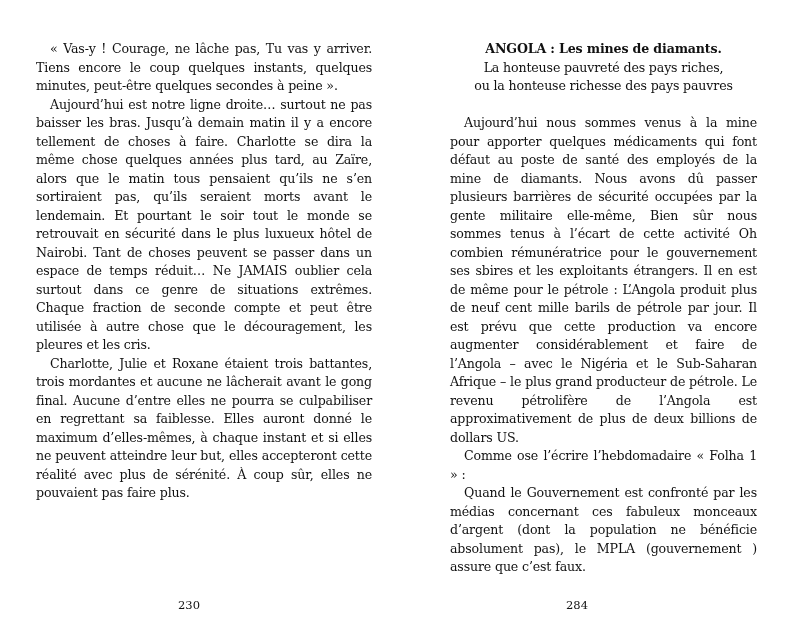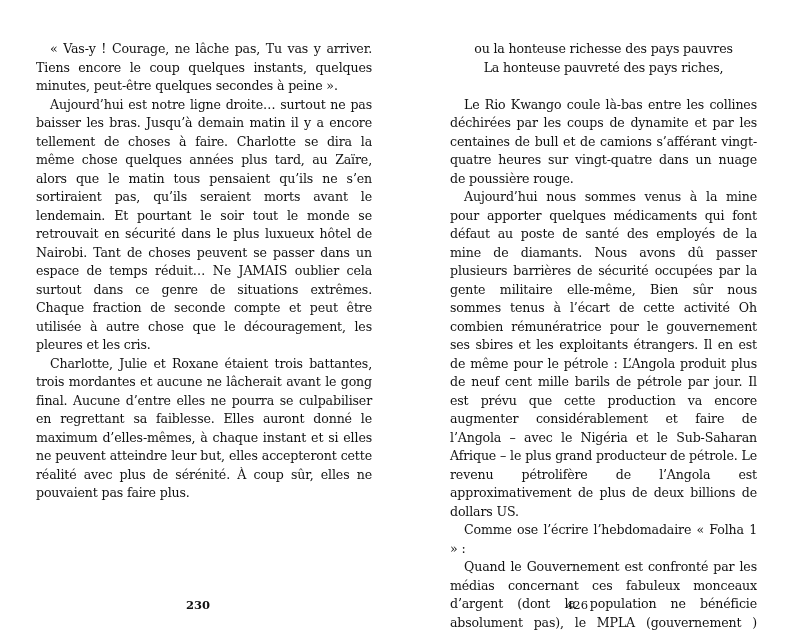--- a/index.html
+++ b/index.html
@@ -10,42 +10,42 @@
   .page.right { left:396px; width:396px; }
   .text { position:absolute; font-size:12.6px; line-height:18.5px; text-align:justify; letter-spacing:-0.15px; }
   .left .text { left:36px; width:336px; top:40px; }
   .right .text { left:54px; width:307px; top:40px; }
   .text p { margin:0; text-indent:14px; }
   .title-block { text-align:center; }
   .title-block .t1 { font-weight:bold; }
   .title-block div { text-indent:0; }
   .gap { height:18.5px; }
   .pnum { position:absolute; top:598px; font-size:11.5px; }
-  .left .pnum { left:186px;font-weight:bold; }
+  .left .pnum { left:178px; }
   .right .pnum { left:170px; }
 </style>
 </head>
 <body>
 
 <div class="page left">
   <div class="text">
     <p>« Vas-y ! Courage, ne lâche pas, Tu vas y arriver. Tiens encore le coup quelques instants, quelques minutes, peut-être quelques secondes à peine ».</p>
     <p>Aujourd’hui est notre ligne droite… surtout ne pas baisser les bras. Jusqu’à demain matin il y a encore tellement de choses à faire. Charlotte se dira la même chose quelques années plus tard, au Zaïre, alors que le matin tous pensaient qu’ils ne s’en sortiraient pas, qu’ils seraient morts avant le lendemain. Et pourtant le soir tout le monde se retrouvait en sécurité dans le plus luxueux hôtel de Nairobi. Tant de choses peuvent se passer dans un espace de temps réduit… Ne JAMAIS oublier cela surtout dans ce genre de situations extrêmes. Chaque fraction de seconde compte et peut être utilisée à autre chose que le découragement, les pleures et les cris.</p>
     <p>Charlotte, Julie et Roxane étaient trois battantes, trois mordantes et aucune ne lâcherait avant le gong final. Aucune d’entre elles ne pourra se culpabiliser en regrettant sa faiblesse. Elles auront donné le maximum d’elles-mêmes, à chaque instant et si elles ne peuvent atteindre leur but, elles accepteront cette réalité avec plus de sérénité. À coup sûr, elles ne pouvaient pas faire plus.</p>
   </div>
   <div class="pnum">230</div>
 </div>
 
 <div class="page right">
   <div class="text">
     <div class="title-block">
+      <div class="t1">ANGOLA : Les mines de diamants.</div>
+      <div>La honteuse pauvreté des pays riches,</div>
       <div>ou la honteuse richesse des pays pauvres</div>
-      <div>La honteuse pauvreté des pays riches,</div>
     </div>
     <div class="gap"></div>
-    <p>Le Rio Kwango coule là-bas entre les collines déchirées par les coups de dynamite et par les centaines de bull et de camions s’afférant vingt-quatre heures sur vingt-quatre dans un nuage de poussière rouge.</p>
     <p>Aujourd’hui nous sommes venus à la mine pour apporter quelques médicaments qui font défaut au poste de santé des employés de la mine de diamants. Nous avons dû passer plusieurs barrières de sécurité occupées par la gente militaire elle-même, Bien sûr nous sommes tenus à l’écart de cette activité Oh combien rémunératrice pour le gouvernement ses sbires et les exploitants étrangers. Il en est de même pour le pétrole : L’Angola produit plus de neuf cent mille barils de pétrole par jour. Il est prévu que cette production va encore augmenter considérablement et faire de l’Angola – avec le Nigéria et le Sub-Saharan Afrique – le plus grand producteur de pétrole. Le revenu pétrolifère de l’Angola est approximativement de plus de deux billions de dollars US.</p>
     <p>Comme ose l’écrire l’hebdomadaire « Folha 1 » :</p>
     <p>Quand le Gouvernement est confronté par les médias concernant ces fabuleux monceaux d’argent (dont la population ne bénéficie absolument pas), le MPLA (gouvernement ) assure que c’est faux.</p>
 
   </div>
-  <div class="pnum">426</div>
+  <div class="pnum">284</div>
 </div>
 
 </body></html>

